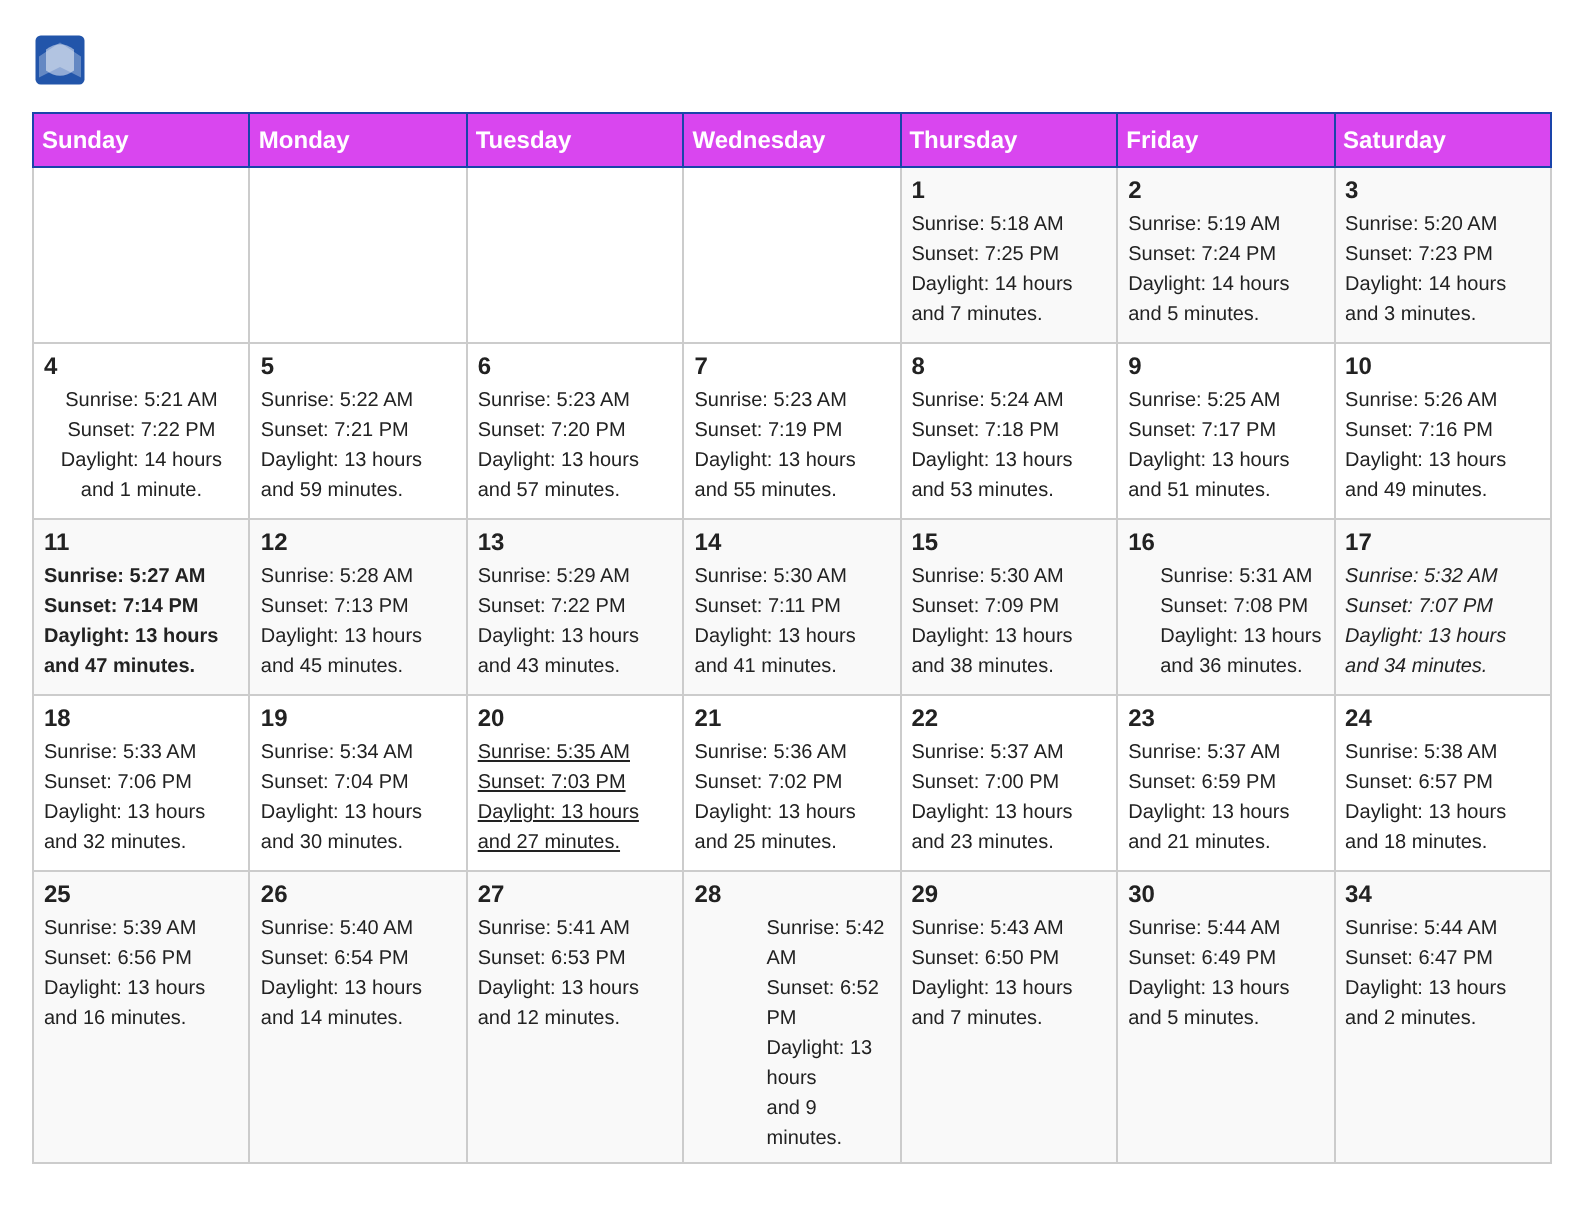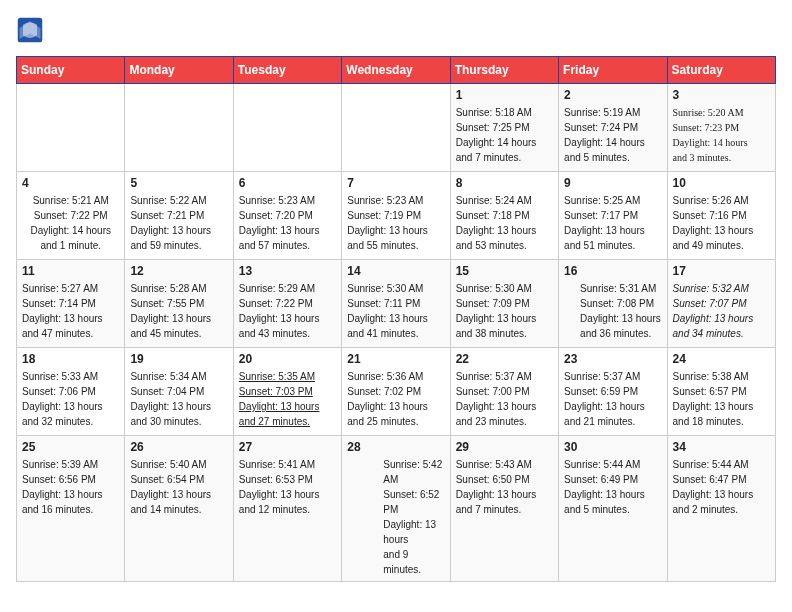--- a/index.html
+++ b/index.html
@@ -43,21 +43,21 @@
     .location {
       font-size: 15px;
       color: #444;
     }
     table {
       width: 100%;
       border-collapse: collapse;
       table-layout: fixed;
     }
     thead th {
-      background-color: #ef4444;
+      background-color: #d946ef;
       color: #fff;
       font-size: 12px;
       font-weight: bold;
       padding: 6px 4px;
       text-align: left;
       border: 1px solid #1a44aa;
     }
     tbody td {
       border: 1px solid #ccc;
       vertical-align: top;
@@ -135,21 +135,21 @@
         </td>
         <td>
           <span class="day-number">2</span>
           <div class="day-info" style="white-space: pre-line;">Sunrise: 5:19 AM
 Sunset: 7:24 PM
 Daylight: 14 hours
 and 5 minutes.</div>
         </td>
         <td>
           <span class="day-number">3</span>
-          <div class="day-info" style="white-space: pre-line; font-family: Liberation Serif, serif;">Sunrise: 5:20 AM
+          <div class="day-info" style="white-space: pre-line;">Sunrise: 5:20 AM
 Sunset: 7:23 PM
 Daylight: 14 hours
 and 3 minutes.</div>
         </td>
       </tr>
       <tr>
         <td>
           <span class="day-number">4</span>
           <div class="day-info" style="white-space: pre-line; text-align: center;">Sunrise: 5:21 AM
 Sunset: 7:22 PM
@@ -195,29 +195,29 @@
           <span class="day-number">10</span>
           <div class="day-info" style="white-space: pre-line;">Sunrise: 5:26 AM
 Sunset: 7:16 PM
 Daylight: 13 hours
 and 49 minutes.</div>
         </td>
       </tr>
       <tr>
         <td>
           <span class="day-number">11</span>
-          <div class="day-info" style="white-space: pre-line;">Sunrise: 5:27 AM
+          <div class="day-info" style="white-space: pre-line; font-weight: bold;">Sunrise: 5:27 AM
 Sunset: 7:14 PM
 Daylight: 13 hours
 and 47 minutes.</div>
         </td>
         <td>
           <span class="day-number">12</span>
           <div class="day-info" style="white-space: pre-line;">Sunrise: 5:28 AM
-Sunset: 7:55 PM
+Sunset: 7:13 PM
 Daylight: 13 hours
 and 45 minutes.</div>
         </td>
         <td>
           <span class="day-number">13</span>
           <div class="day-info" style="white-space: pre-line;">Sunrise: 5:29 AM
 Sunset: 7:22 PM
 Daylight: 13 hours
 and 43 minutes.</div>
         </td>

